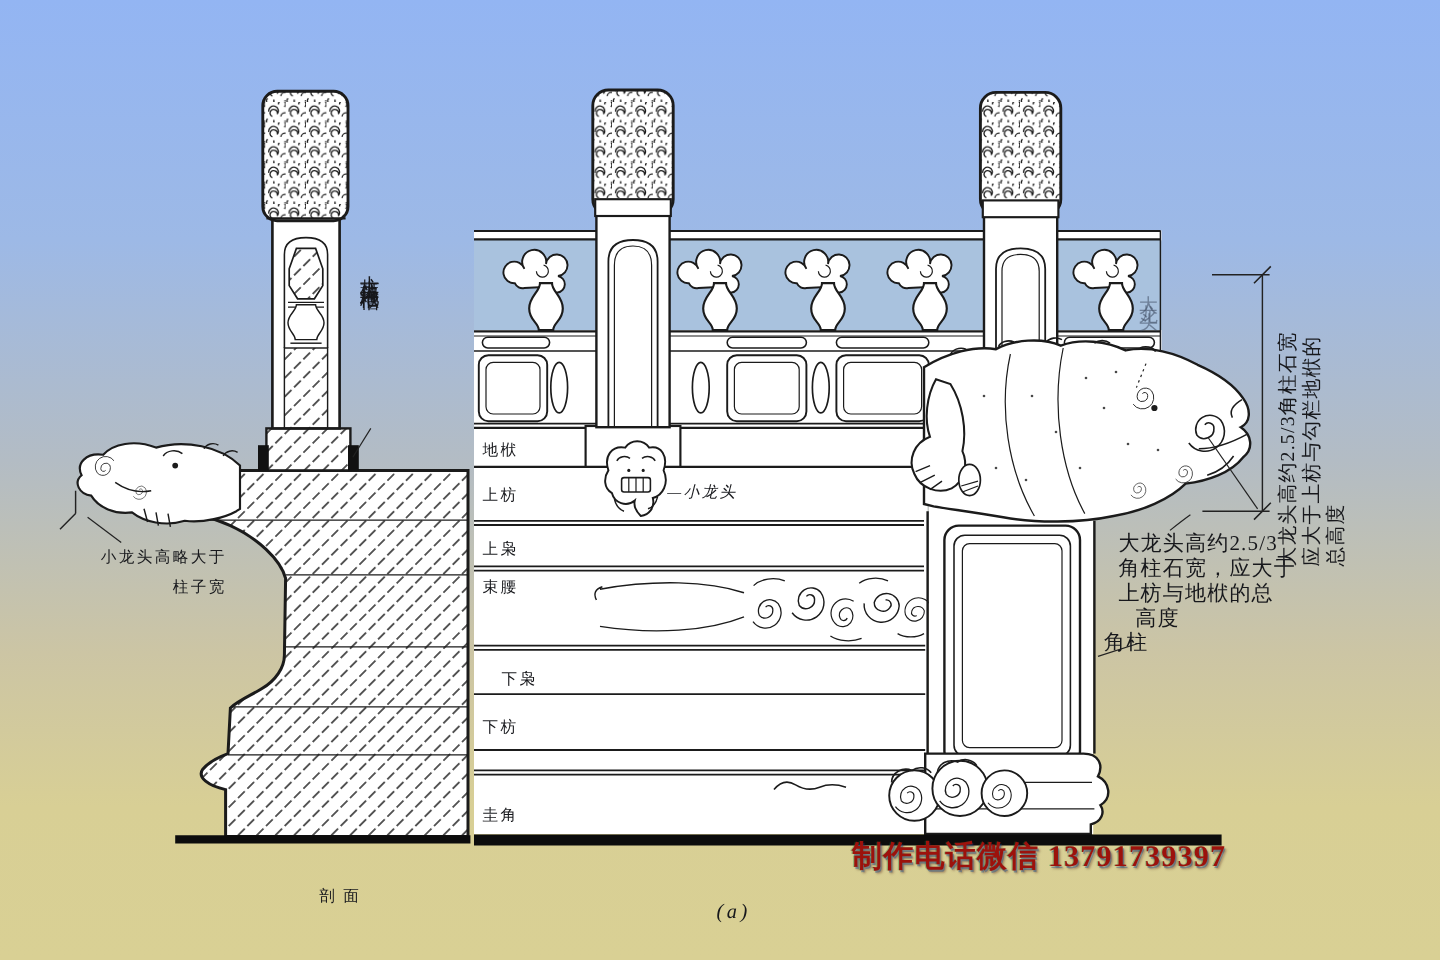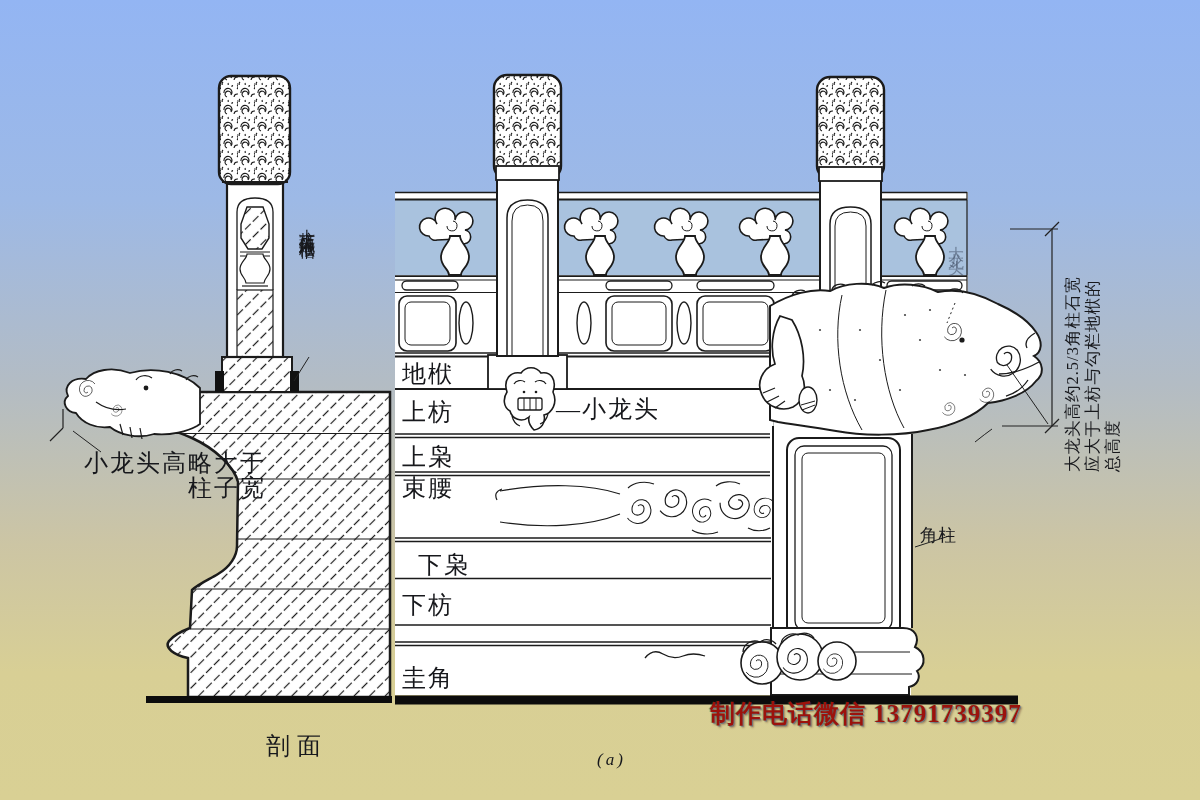--- a/index.html
+++ b/index.html
@@ -1,20 +1,20 @@
 <!DOCTYPE html>
 <html><head>
 <meta charset="utf-8">
 <style>
   html,body{margin:0;padding:0;background:#777;}
   .stage{position:relative;width:1200px;height:800px;overflow:hidden;
     background:linear-gradient(180deg,#93b5f3 0%,#9db9e6 25%,#b3bcc4 48%,#ccc5a4 68%,#d8cf95 84%,#d9d094 100%);
     font-family:"Liberation Serif","DejaVu Serif",serif;}
   svg.draw{position:absolute;left:0;top:0;z-index:1;}
-  .lbl{position:absolute;z-index:2;color:#17181c;font-size:24px;line-height:25px;letter-spacing:2px;white-space:nowrap;}
+  .lbl{position:absolute;z-index:2;color:#17181c;font-size:13px;line-height:25px;letter-spacing:2px;white-space:nowrap;}
   .lbl.v{writing-mode:vertical-rl;text-orientation:upright;letter-spacing:2px;font-size:16px;line-height:20px;}
   .lbl.faint{color:rgba(62,74,96,.55);font-size:16px;letter-spacing:7px;}
   .note{font-size:17.5px;line-height:21px;letter-spacing:1px;}
   .note .indent{margin-left:14px;}
   .rot{position:absolute;z-index:2;color:#17181c;font-size:16.5px;line-height:20px;letter-spacing:1px;
        transform:rotate(-90deg);transform-origin:top left;white-space:nowrap;}
   .caption{letter-spacing:7px;}
   .fig{font-style:italic;font-size:17px;letter-spacing:3px;}
   .watermark{position:absolute;z-index:3;font-weight:bold;font-size:25px;letter-spacing:1px;color:#9c120c;
        text-shadow:1px 1px 0 rgba(10,70,150,.38),-1px 0 0 rgba(20,120,60,.32),2px 2px 2px rgba(60,0,0,.35);}
@@ -268,30 +268,36 @@
 </div>
 
 <div class="lbl" style="left:402px;top:362px;">地栿</div>
 <div class="lbl" style="left:402px;top:400px;">上枋</div>
 <div class="lbl" style="left:402px;top:445px;text-align:right;">上枭</div>
 <div class="lbl" style="left:402px;top:476px;">束腰</div>
 <div class="lbl" style="left:402px;top:553px;margin-left:16px;">下枭</div>
 <div class="lbl" style="left:402px;top:593px;">下枋</div>
 <div class="lbl" style="left:402px;top:666px;">圭角</div>
 
-<div class="lbl" style="left:556px;top:397px;">—小龙头</div>
+<div class="lbl" style="left:556px;top:397px;font-style:italic;">—小龙头</div>
 
 <div class="lbl v faint" style="left:946px;top:233px;">大龙头</div>
 
 <div class="rot" style="left:1063px;top:472px;">
   <div>大龙头高约2.5/3角柱石宽</div>
   <div>应大于上枋与勾栏地栿的</div>
   <div>总高度</div>
 </div>
 
+<div class="lbl note" style="left:932px;top:442px;">
+  <div>大龙头高约2.5/3</div>
+  <div>角柱石宽，应大于</div>
+  <div>上枋与地栿的总</div>
+  <div class="indent">高度</div>
+</div>
 
 <div class="lbl note" style="left:920px;top:525px;">角柱</div>
 
 <div class="lbl caption" style="left:252px;top:734px;margin-left:14px;">剖面</div>
 
 <div class="lbl fig" style="left:597px;top:747px;">(a)</div>
 
 <div class="watermark" style="left:710px;top:697px;">制作电话微信 13791739397</div>
 
 </div>

